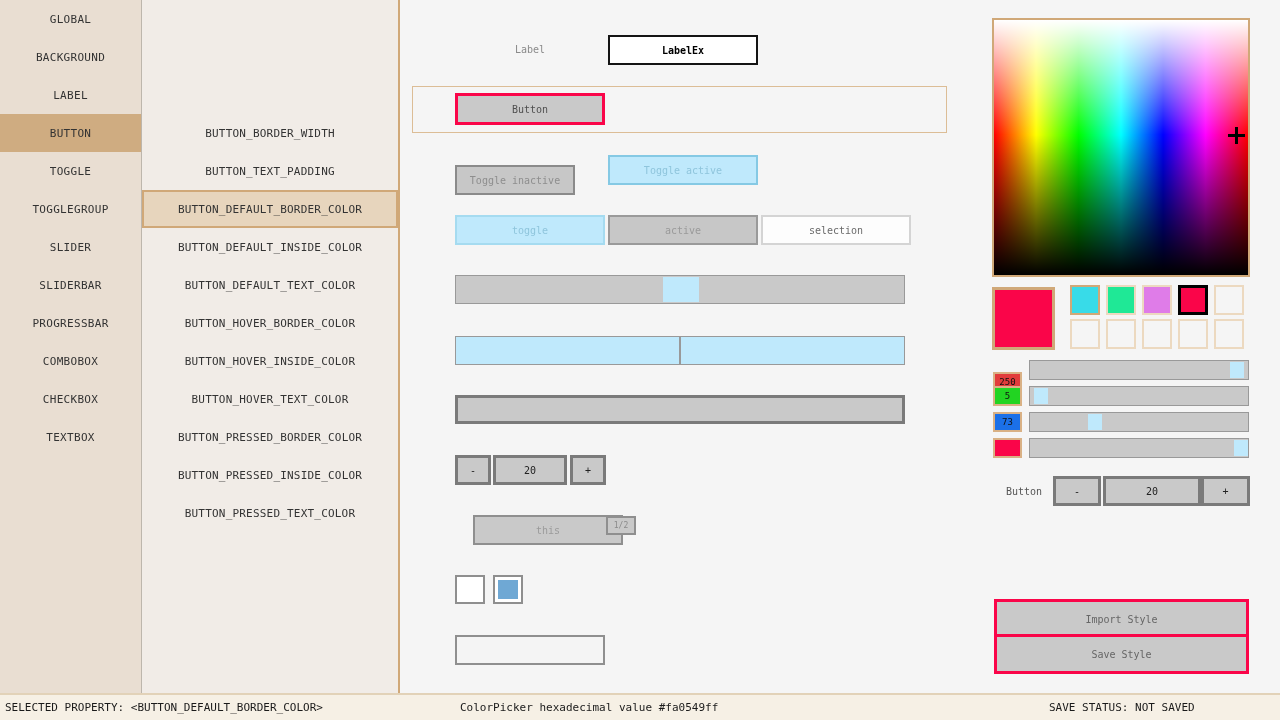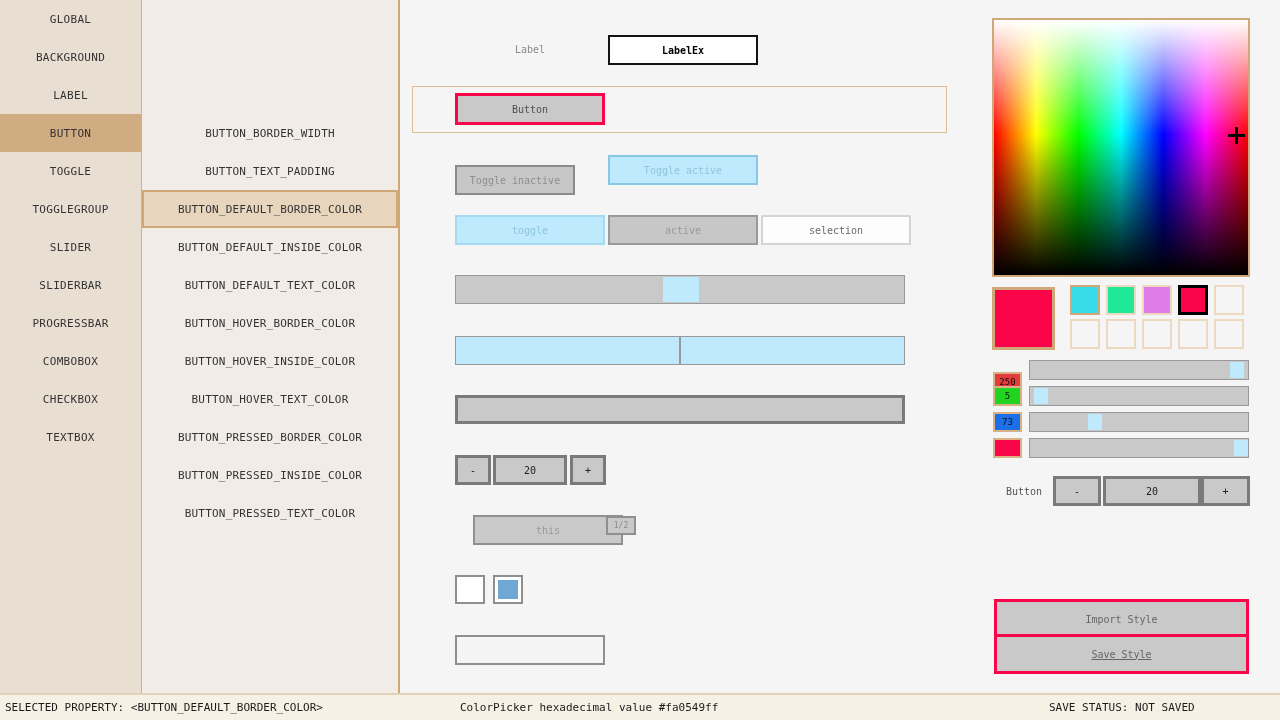--- a/index.html
+++ b/index.html
@@ -94,21 +94,21 @@
   .channel-track { position:absolute; left:36px; top:0; width:220px; height:20px; background:#c9c9c9; border:1px solid #999; }
   .channel-handle { position:absolute; top:1px; width:14px; height:16px; background:#bfe9fc; }
   .value-label { left:46px; top:486px; font-size:10px; color:#555; }
   .rp-spin-minus { left:93px;  top:476px; width:48px; height:30px; }
   .rp-spin-value { left:143px; top:476px; width:98px; height:30px; }
   .rp-spin-plus  { left:241px; top:476px; width:49px; height:30px; }
   .stylebtn {
     left:34px; width:255px; height:40px; background:#c9c9c9;
     border:3px solid #fa0549; color:#666; font-size:10px;
   }
-  .importbtn { top:599px; } .savebtn { top:634px;text-decoration:underline; }
+  .importbtn { top:599px; } .savebtn { top:634px; }
 
   
   .statusbar {
     left:0; top:693px; width:1280px; height:27px;
     background:#f6f0e5; border-top:2px solid #e2d2b8;
   }
   .status-txt { position:absolute; top:0; height:25px; display:flex; align-items:center; font-size:11px; color:#1a1a1a; white-space:nowrap; }
   .status-left { left:5px; } .status-mid { left:460px; } .status-right { left:1049px; }
 </style>
 </head>

